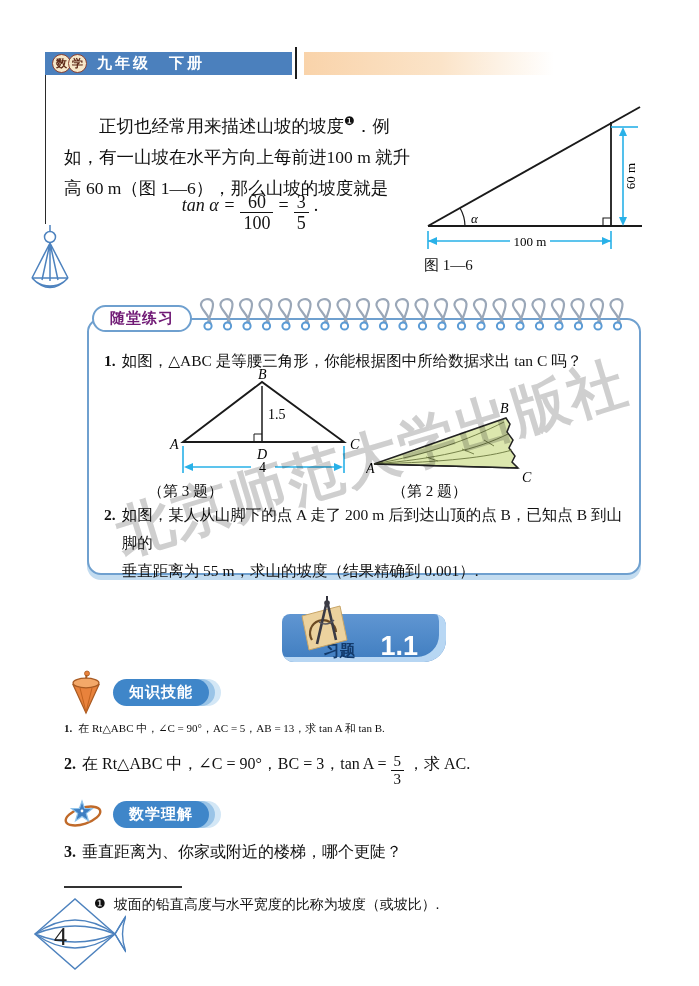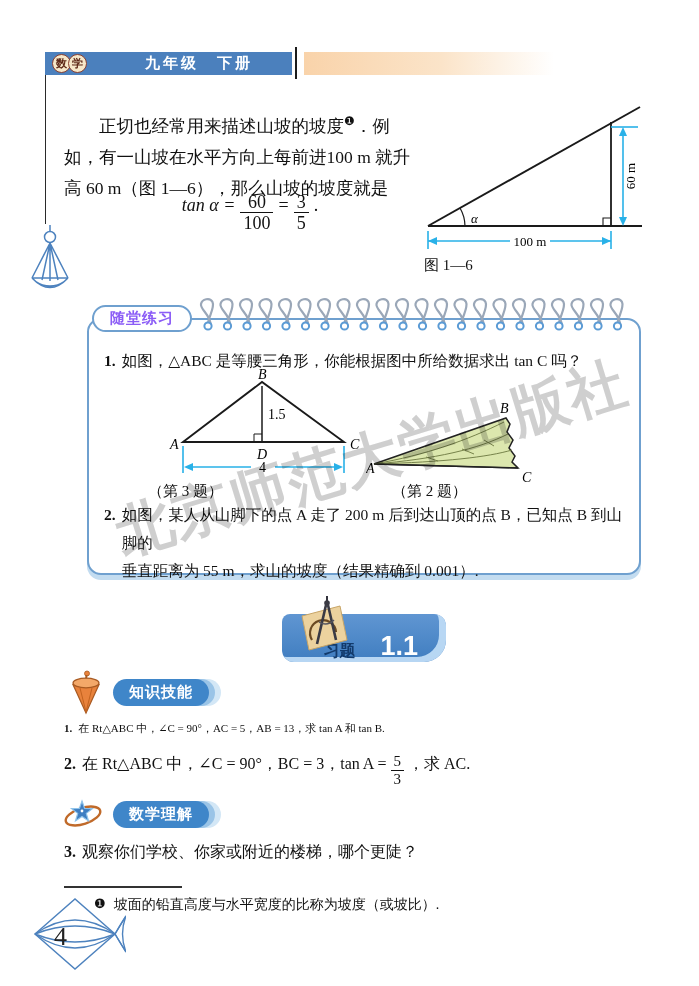--- a/index.html
+++ b/index.html
@@ -7,21 +7,21 @@
         font-family:"Liberation Serif","DejaVu Serif",serif;color:#111;}
   .abs{position:absolute;}
 
   
   .header-bar{left:45px;top:52px;width:247px;height:23px;background:#4b80bd;
               display:flex;align-items:center;padding-left:7px;box-sizing:border-box;gap:10px;}
   .logo{display:flex;align-items:center;}
   .logo-circle{width:17px;height:17px;border-radius:50%;background:#f6e7c9;border:1px solid #8a4030;
                color:#5c2616;font:bold 11px/16px "Liberation Sans",sans-serif;text-align:center;}
   .logo-circle+.logo-circle{margin-left:-3px;}
-  .header-title{color:#fff;font:bold 15px "Liberation Sans",sans-serif;letter-spacing:3px;margin-left:48px;}
+  .header-title{color:#fff;font:bold 15px "Liberation Sans",sans-serif;letter-spacing:3px;}
   .header-divider{left:295px;top:47px;width:2px;height:32px;background:#1c1c1c;}
   .peach-bar{left:304px;top:52px;width:250px;height:23px;
              background:linear-gradient(90deg,#f9d3aa,#fbe4c9 55%,#ffffff);}
   .left-rule{left:45px;top:75px;width:1px;height:149px;background:#2a2a2a;}
 
   
   .intro{left:64px;top:106px;width:372px;font-size:17.5px;line-height:31px;text-align:justify;}
   .intro .indent{text-indent:2em;}
   .fn-marker{font-size:12px;vertical-align:7px;}
   .formula{left:64px;top:192px;width:372px;text-align:center;font-size:18px;}
@@ -30,21 +30,21 @@
   .frac .den{border-top:1.5px solid #111;}
   .frac-sm{font-size:15px;vertical-align:-1.0em;margin:0 4px;}
 
   .fig-caption{font-size:15px;}
 
   
   .practice-box{left:87px;top:318px;width:550px;height:253px;border:2px solid #6fa0cf;
                 border-radius:14px;box-shadow:0 5px 0 #c3dcf0;background:#fff;}
   .practice-badge{left:92px;top:305px;width:100px;height:27px;background:#fff;border:2px solid #6fa0cf;
                   border-radius:15px;z-index:4;display:flex;align-items:center;justify-content:center;
-                  font:bold 15px "Liberation Sans",sans-serif;color:#8b5cf6;letter-spacing:1px;box-sizing:border-box;}
+                  font:bold 15px "Liberation Sans",sans-serif;color:#701a75;letter-spacing:1px;box-sizing:border-box;}
   .prob{font-size:15.5px;line-height:28px;z-index:3;}
   .prob b{margin-right:6px;}
   .prob-flex{display:flex;align-items:flex-start;}
 
   
   .exercise-rect{left:282px;top:614px;width:164px;height:48px;border-radius:8px 12px 22px 12px;
                  background:linear-gradient(180deg,#6096d2,#3f7dc0);
                  box-shadow:inset -7px -5px 0 rgba(190,219,246,0.95);
                  display:flex;align-items:flex-end;justify-content:flex-end;gap:25px;
                  padding-right:28px;box-sizing:border-box;}
@@ -247,21 +247,21 @@
   </div>
 
   <svg class="abs" style="left:62px;top:796px" width="44" height="38" viewBox="0 0 44 38">
     <ellipse cx="21" cy="20" rx="18" ry="8" fill="none" stroke="#c06a2a" stroke-width="2.4" transform="rotate(-18 21 20)"></ellipse>
     <polygon points="20,5 22.6,12.4 30.5,12.6 24.3,17.4 26.5,24.9 20,20.5 13.5,24.9 15.7,17.4 9.5,12.6 17.4,12.4" fill="#3e7ec2" stroke="#8fc3ea" stroke-width="1.2"></polygon>
     <circle cx="20" cy="15" r="1.4" fill="#fff"></circle>
   </svg>
   <div class="abs badge-pill" style="left:113px;top:801px">数学理解</div>
 
   <div class="abs prob" style="left:64px;top:838px;width:560px;font-size:16px">
-    <b>3.</b><span>观察你们学校、你家或附近的楼梯，哪个更陡？</span>
+    <b>3.</b><span>垂直距离为、你家或附近的楼梯，哪个更陡？</span>
   </div>
 
   <div class="abs footnote-line"></div>
   <div class="abs footnote">
     <span class="fn-dot">❶</span><span>坡面的铅直高度与水平宽度的比称为坡度（或坡比）.</span>
   </div>
 
   <svg class="abs" style="left:30px;top:892px" width="96" height="86" viewBox="0 0 96 86">
     <g fill="none" stroke="#4d82be" stroke-width="1.4">
       <path d="M5 42 L45 7 L85 42 L45 77 Z"></path>

